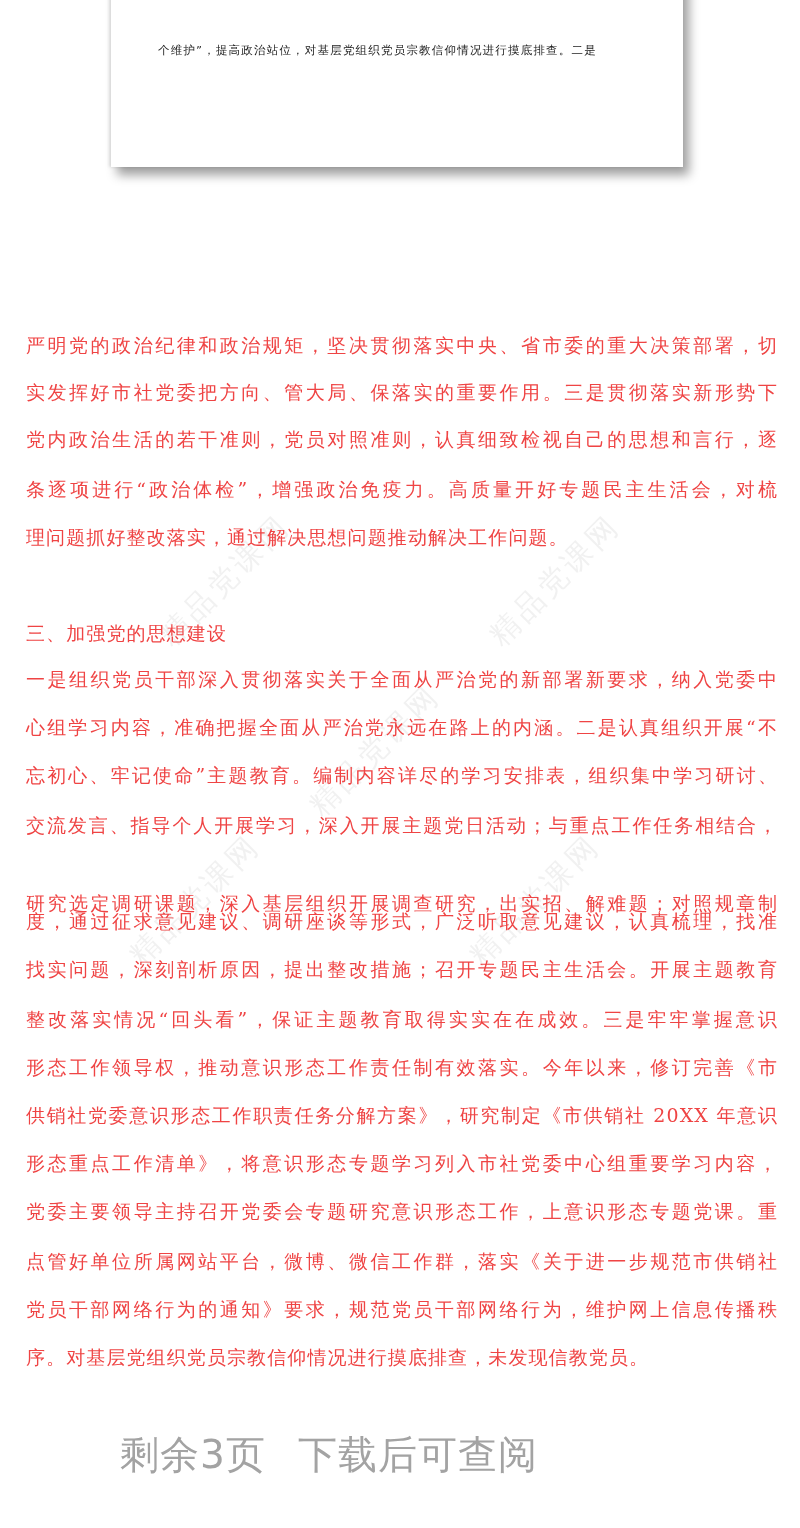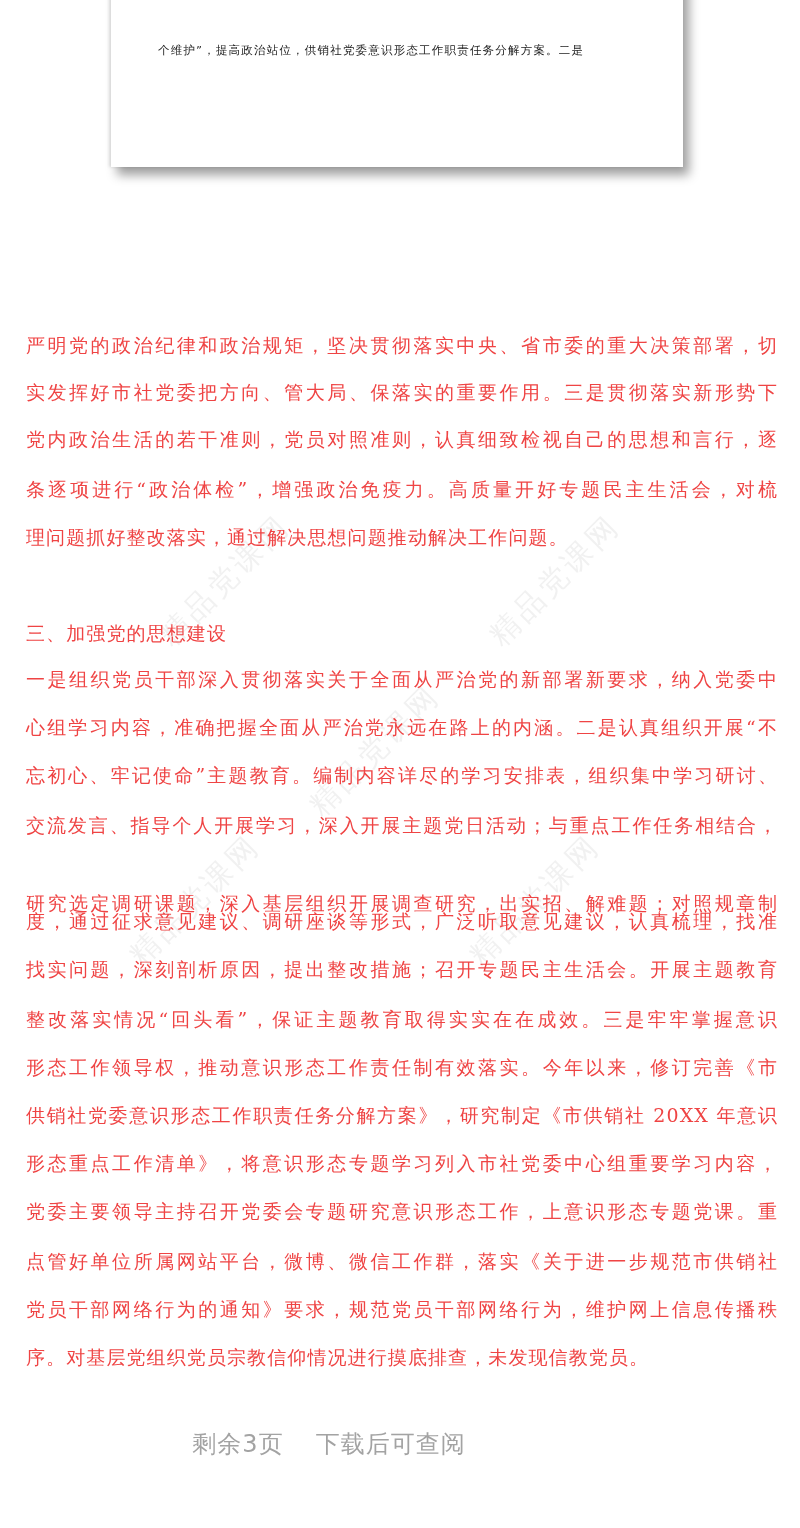--- a/index.html
+++ b/index.html
@@ -70,31 +70,31 @@
     pointer-events: none;
   }
 
   .more-banner {
     position: absolute;
     left: 0;
     width: 658px;
     top: 1428px;
     text-align: center;
     font-family: "DejaVu Sans", "Liberation Sans", sans-serif;
-    font-size: 24px;
+    font-size: 39px;
     color: #a3a3a3;
     letter-spacing: 1px;
   }
   .more-banner span + span { margin-left: 32px; }
 </style>
 </head>
 <body>
 
 <div class="page-card">
-  <div class="line l2">个维护”，提高政治站位，供销社党委意识形态工作职责任务分解方案。二是</div>
+  <div class="line l2">个维护”，提高政治站位，对基层党组织党员宗教信仰情况进行摸底排查。二是</div>
 </div>
 
 <div class="watermark" style="left:140px; top:560px;">精品党课网</div>
 <div class="watermark" style="left:470px; top:560px;">精品党课网</div>
 <div class="watermark" style="left:290px; top:730px;">精品党课网</div>
 <div class="watermark" style="left:110px; top:880px;">精品党课网</div>
 <div class="watermark" style="left:450px; top:880px;">精品党课网</div>
 
 <div class="body-text">
   <div class="row justify" style="top:330px;">严明党的政治纪律和政治规矩，坚决贯彻落实中央、省市委的重大决策部署，切</div>

